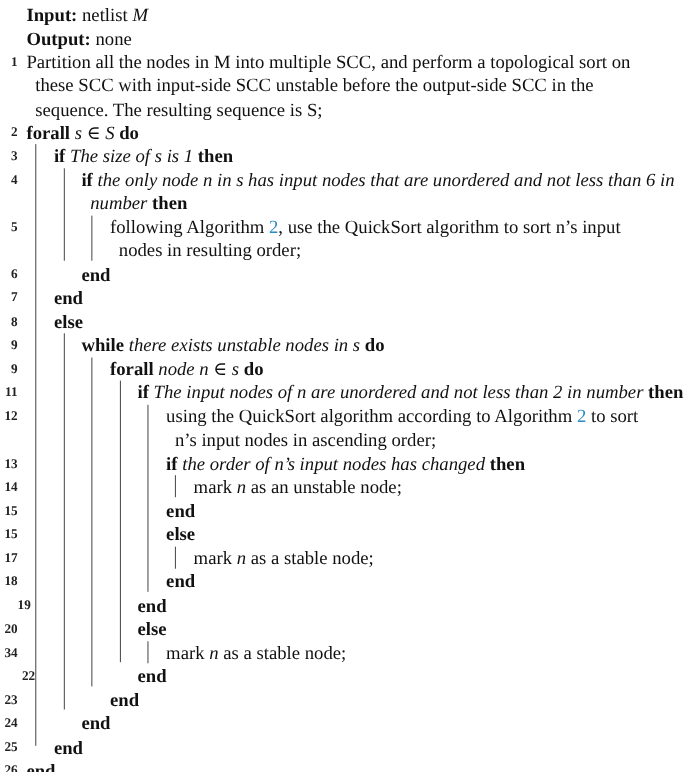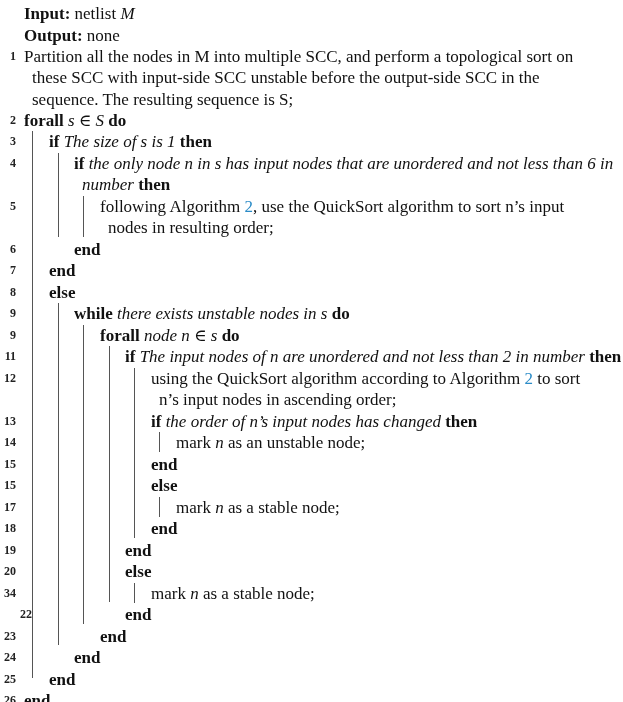--- a/index.html
+++ b/index.html
@@ -167,21 +167,21 @@
     <span>mark </span><i>n</i><span> as a stable node;</span>
   </span>
 </div>
 
 <div class="row" style="top:518px">
   <span class="ln" style="left:0">18</span>
   <b class="txt" style="left:151px">end</b>
 </div>
 
 <div class="row" style="top:540px">
-  <span class="ln" style="left:0">19</span>
+  <span class="ln" style="left:12px">19</span>
   <b class="txt" style="left:125px">end</b>
 </div>
 
 <div class="row" style="top:561px">
   <span class="ln" style="left:0">20</span>
   <b class="txt" style="left:125px">else</b>
 </div>
 
 <div class="row" style="top:583px">
   <span class="ln" style="left:0">34</span>

